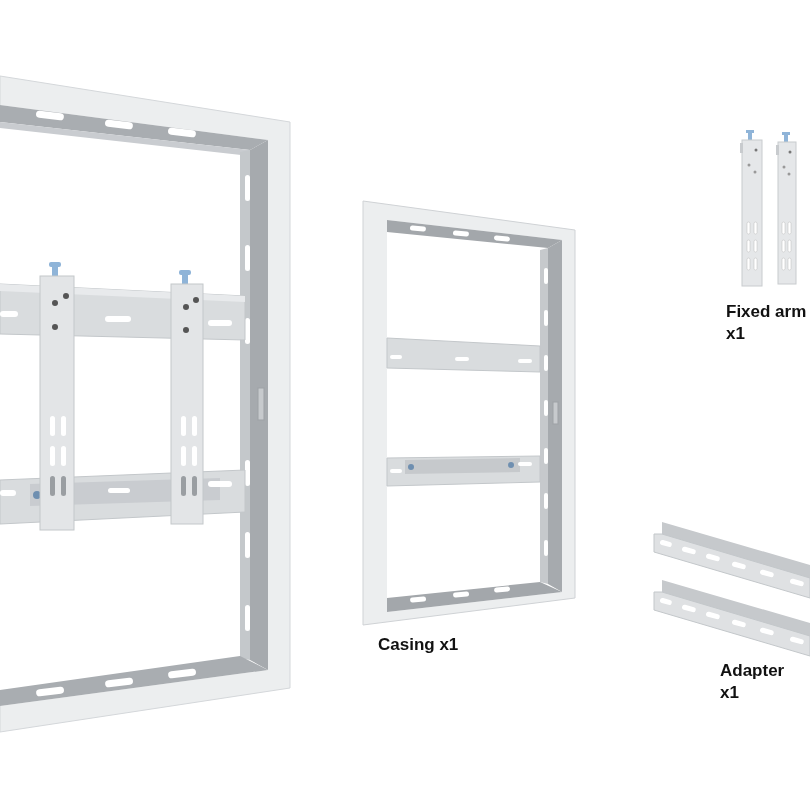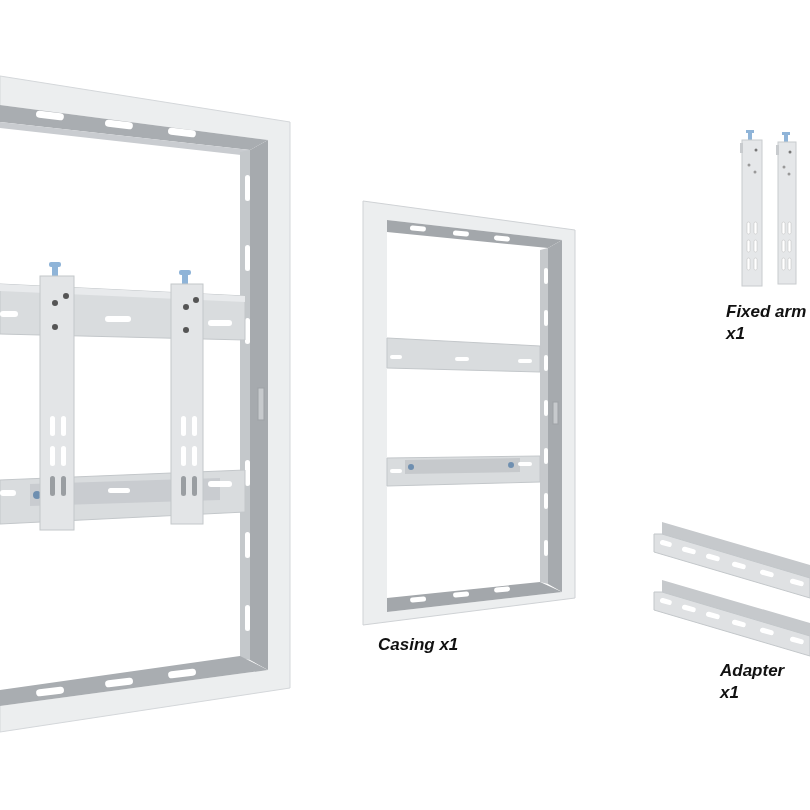--- a/index.html
+++ b/index.html
@@ -1,18 +1,18 @@
 <!DOCTYPE html>
 <html><head>
 <meta charset="utf-8">
 <style>
   html, body { margin:0; padding:0; }
   body { width:810px; height:810px; background:#ffffff; position:relative; overflow:hidden;
          font-family:"Liberation Sans", sans-serif; }
-  .label { position:absolute; font-weight:bold; font-size:17px; color:#111111; line-height:22px; white-space:nowrap;font-style:italic; }
+  .label { position:absolute; font-weight:bold; font-size:17px; color:#111111; line-height:22px; white-space:nowrap; }
   svg { position:absolute; left:0; top:0; }
 </style>
 </head>
 <body>
 
 <svg width="810" height="810" viewBox="0 0 810 810">
 
   <polygon points="0,76 290,122 290,688 0,732" fill="#eceeef" stroke="#d4d7da" stroke-width="1"></polygon>
 
   <polygon points="0,105 268,140 268,670 0,706" fill="#ffffff"></polygon>

